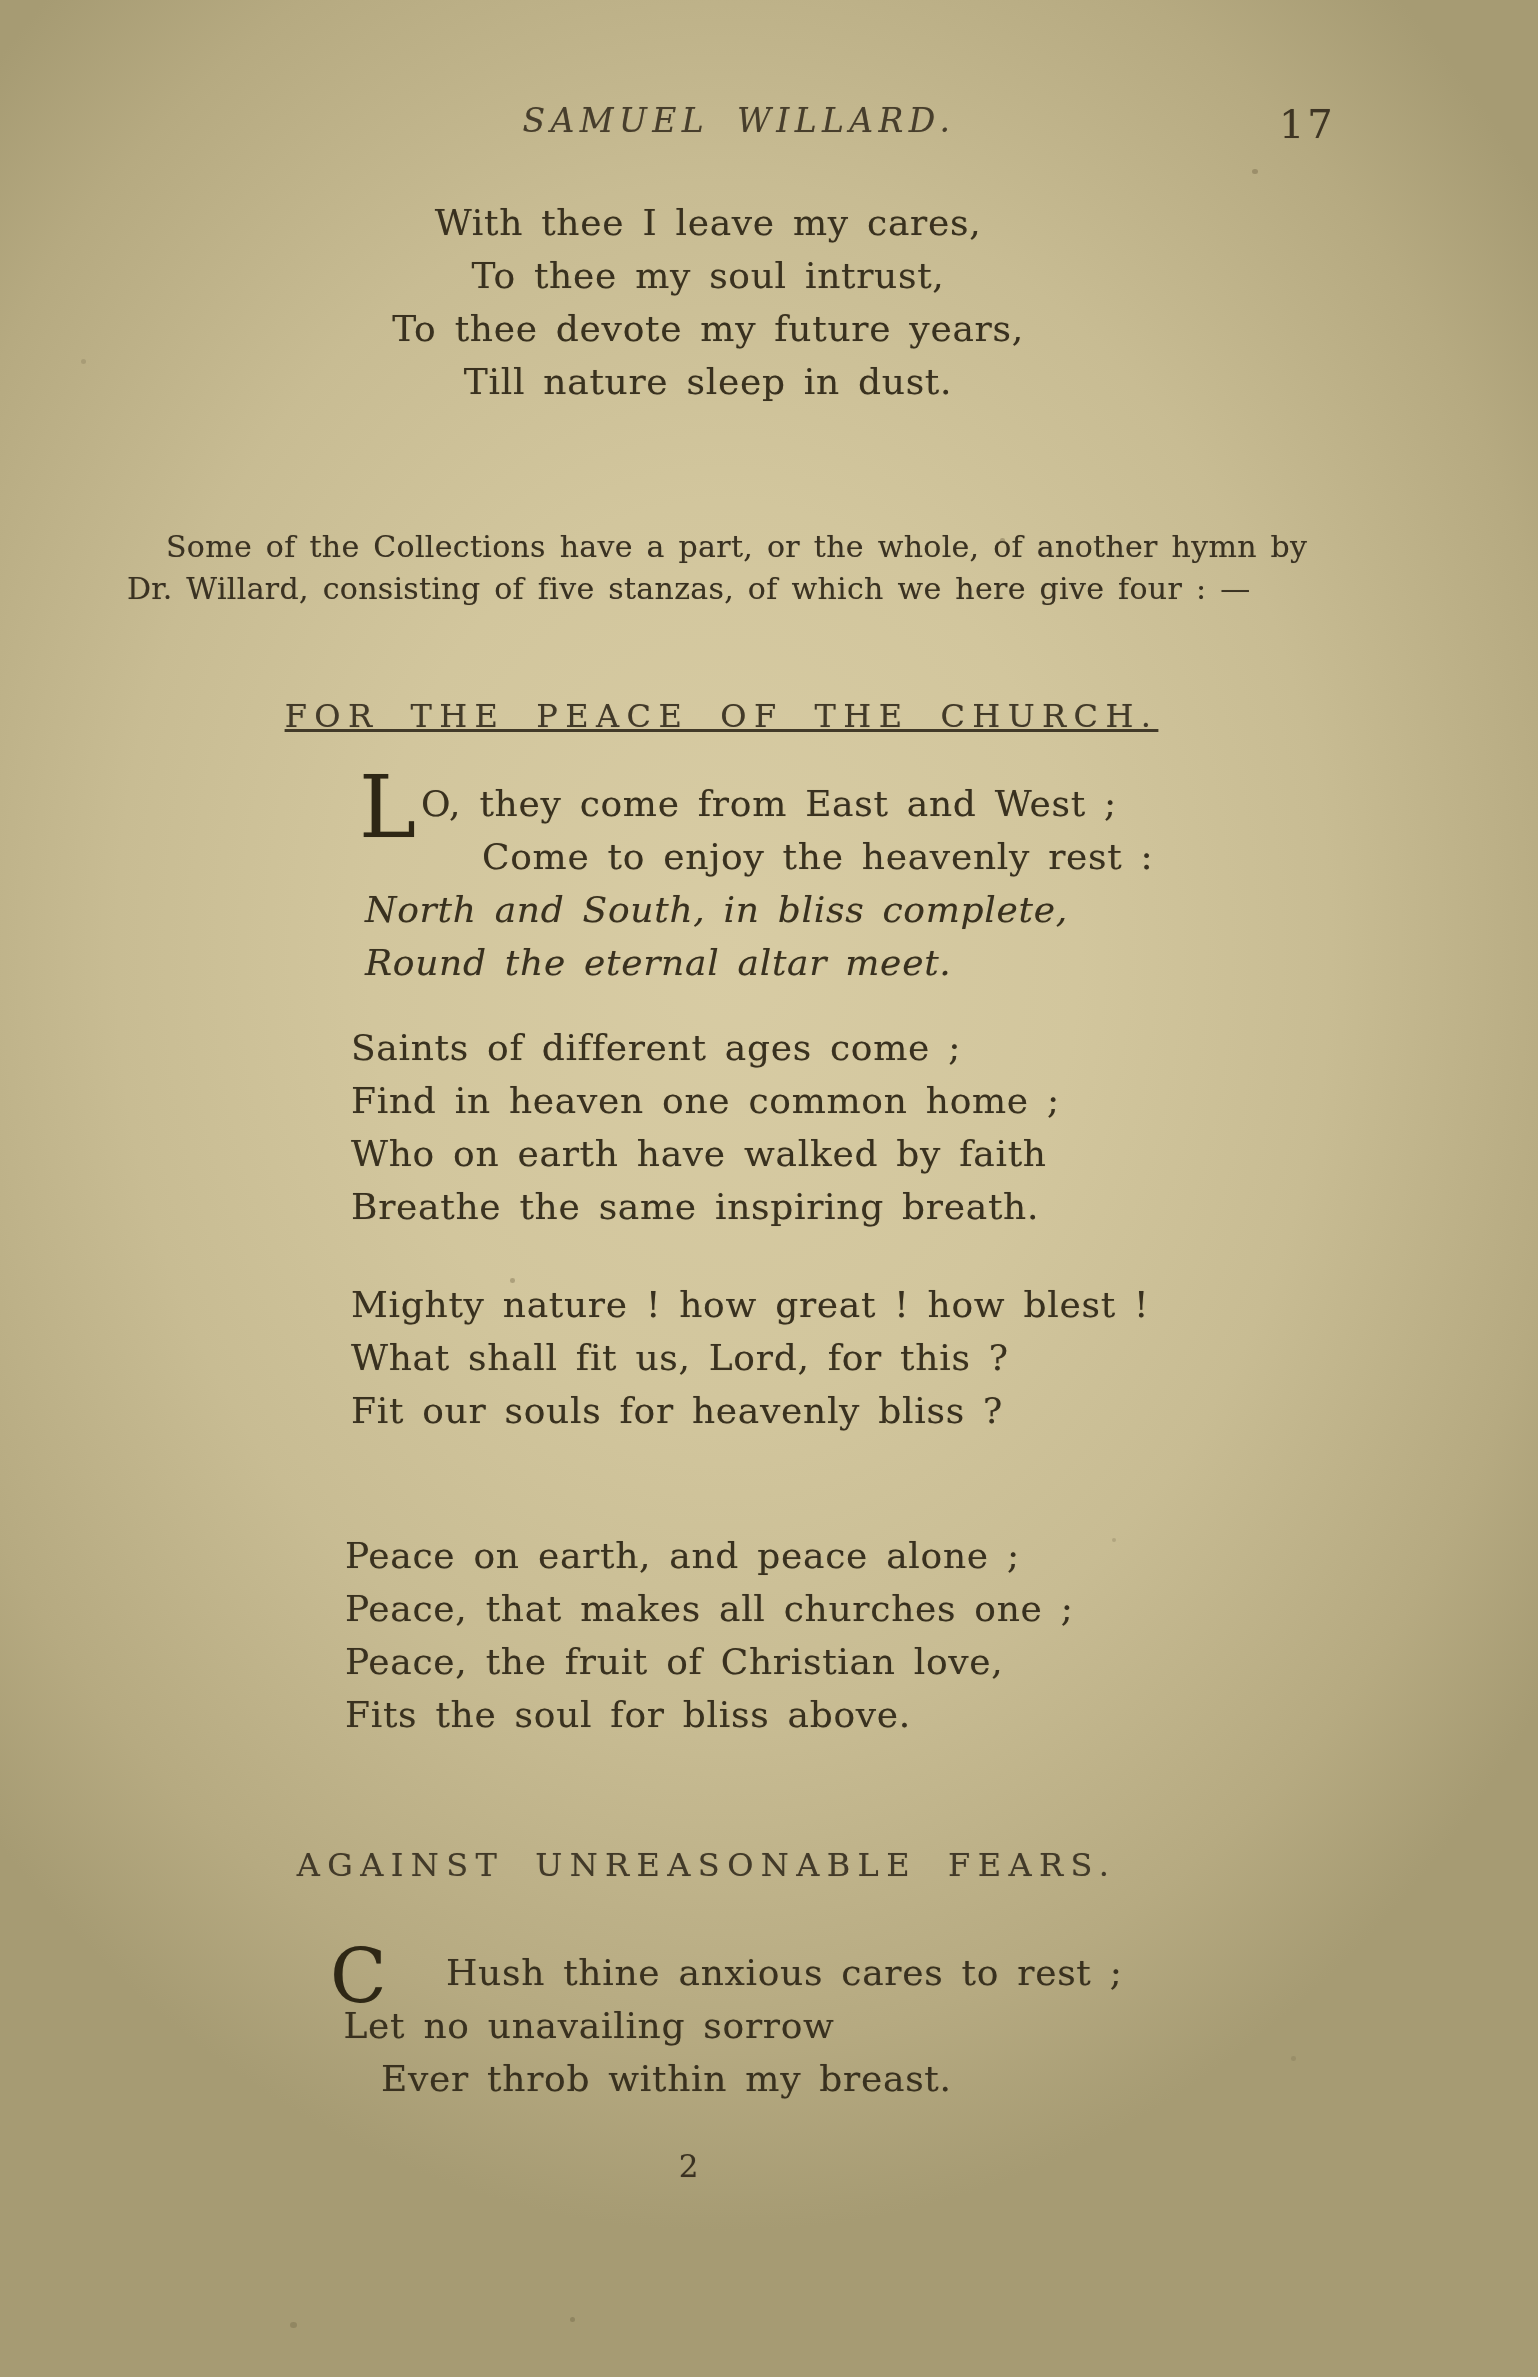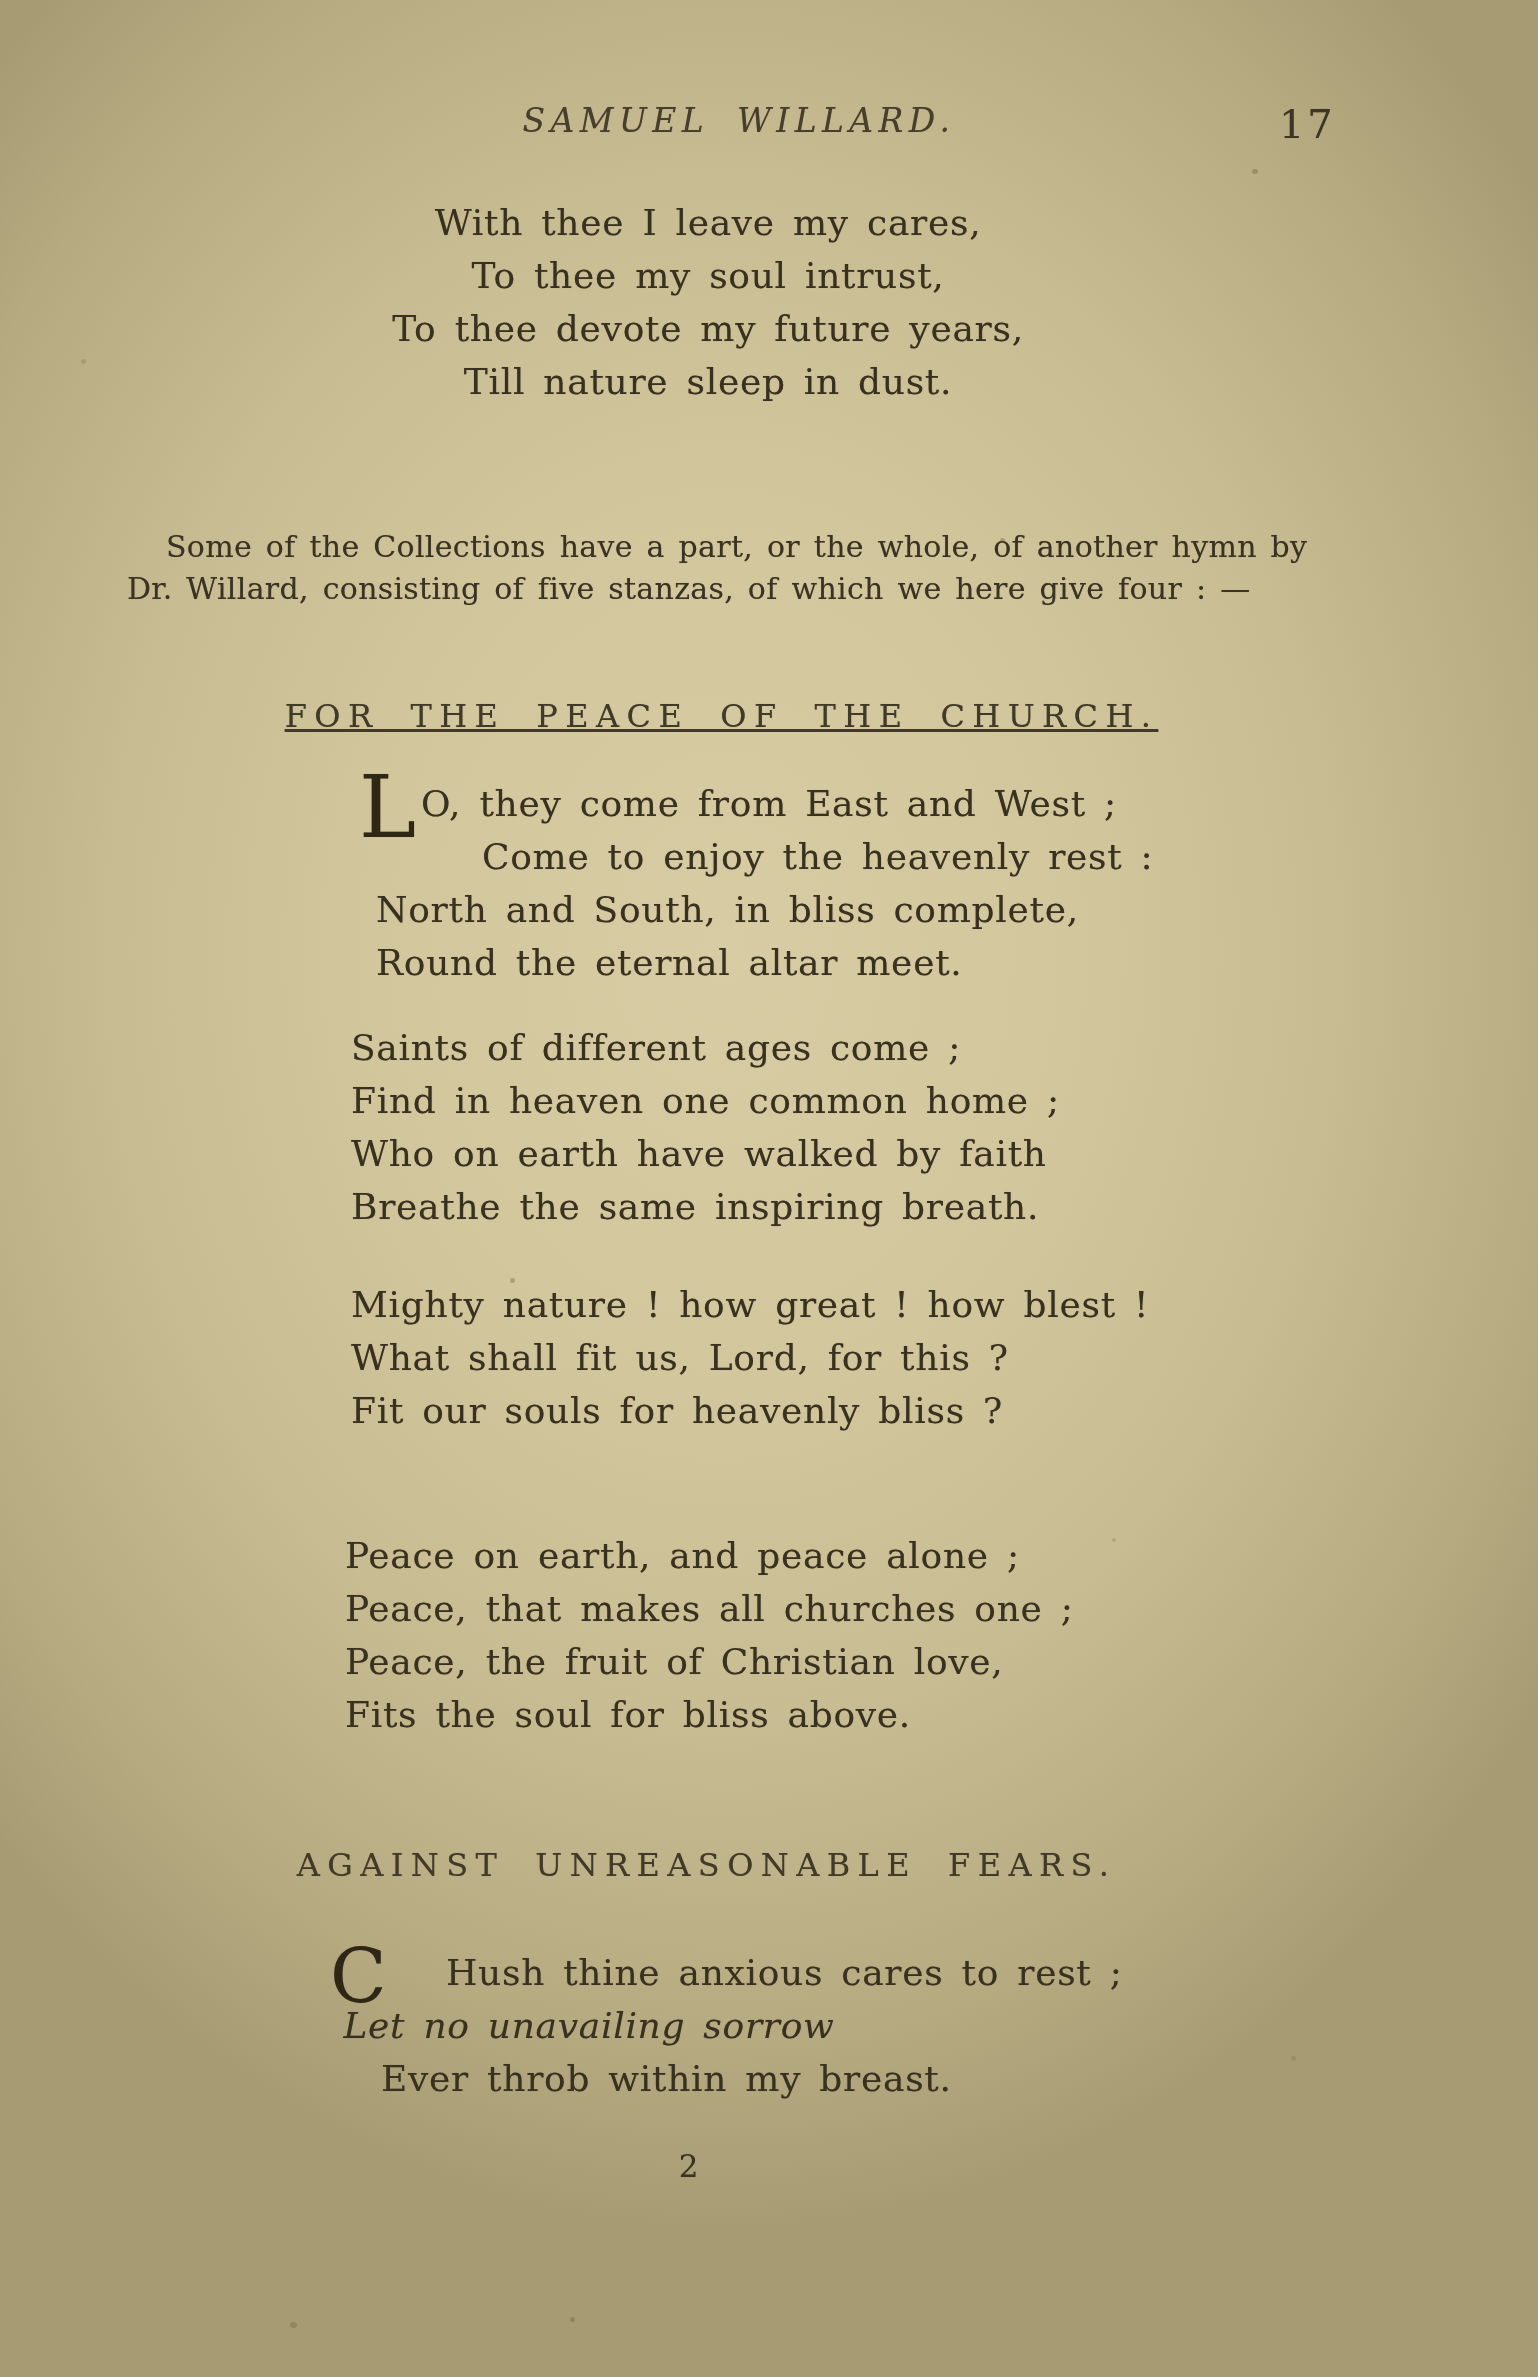--- a/index.html
+++ b/index.html
@@ -59,30 +59,30 @@
     font-size: 32px; font-weight: normal;
     letter-spacing: 7.4px; word-spacing: 13.5px;
     color: #423a29;
   }
   #heading-peace { top: 697px; left: 216px; text-decoration: underline; }
   #heading-fears { top: 1846px; left: 201px; }
 
   #h1s1 { top: 777px; left: 359px; }
   #h1s1 .dc-line-1 { margin-left: 62px; }
   #h1s1 .dc-line-2 { margin-left: 123px; }
-  #h1s1 .flush { margin-left: 17px; }
+  #h1s1 .flush { margin-left: 6px; font-style: italic; }
 
   #h1s2 { top: 1021px; left: 351px; }
   #h1s3 { top: 1278px; left: 351px; }
   #h1s4 { top: 1529px; left: 345px; }
 
   #h2s1 { top: 1946px; left: 330px; }
   #h2s1 .dc-line-1 { margin-left: 62px; }
   #h2s1 .dc-line-2 { margin-left: 116px; }
-  #h2s1 .dc-line-3 { margin-left: 13.5px; font-style: italic; }
+  #h2s1 .dc-line-3 { margin-left: 13.5px; }
   #h2s1 .dc-line-4 { margin-left: 51px; }
 
   .drop-cap {
     position: absolute; left: 0;
     line-height: 1; letter-spacing: 0;
     color: #2e2715;
   }
   #h1s1 .drop-cap { top: -13.5px; font-size: 86px; }
   #h2s1 .drop-cap { top: -7.4px; font-size: 74px; }
 

